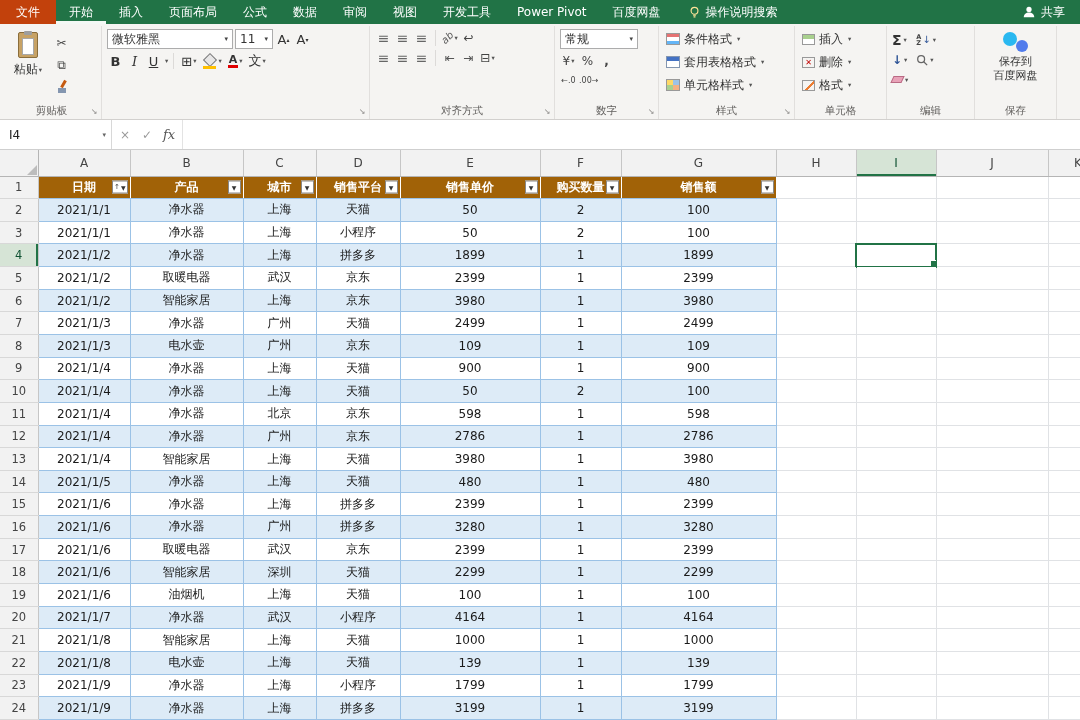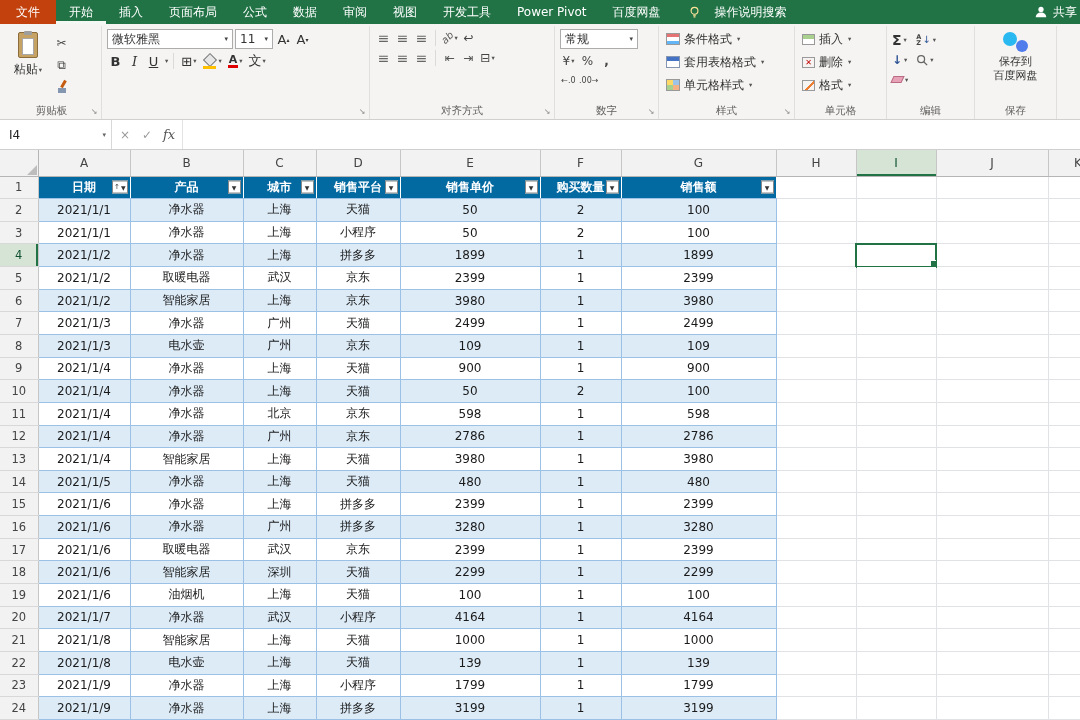--- a/index.html
+++ b/index.html
@@ -5,22 +5,22 @@
   *{margin:0;padding:0;box-sizing:border-box}
   html,body{width:1080px;height:720px;overflow:hidden;background:#fff;
     font-family:"DejaVu Sans","Liberation Sans",sans-serif;font-size:12px;color:#333}
 
   
   .tabbar{height:24px;background:#217346;display:flex;align-items:stretch;color:#fff;overflow:hidden}
   .file-tab{padding:0 16px;display:flex;align-items:center;background:#c2410c;font-size:12px;cursor:pointer}
   .tabs{display:flex}
   .tab{padding:0 13px;display:flex;align-items:center;font-size:12px;cursor:pointer;white-space:nowrap}
   .tab.active{box-shadow:inset 0 -3px 0 rgba(255,255,255,.95)}
-  .tellme{display:flex;align-items:center;gap:14px;margin-left:14px;font-size:12px;white-space:nowrap}
-  .tb-right{margin-left:auto;display:flex;align-items:center;gap:5px;padding-right:3px;white-space:nowrap}
+  .tellme{display:flex;align-items:center;gap:5px;margin-left:14px;font-size:12px;white-space:nowrap}
+  .tb-right{margin-left:auto;display:flex;align-items:center;gap:5px;padding-right:15px;white-space:nowrap}
 
   
   .ribbon{height:96px;background:#F5F4F2;border-bottom:1px solid #D2D0CE;display:flex;align-items:stretch;padding:2px 0 0 2px}
   .group{position:relative;border-right:1px solid #E1DFDD;padding:3px 5px 16px 5px;display:flex;gap:4px;flex:0 0 auto}
   .group-label{position:absolute;bottom:1px;left:0;right:0;text-align:center;font-size:10.5px;color:#605E5C}
   .launcher{position:absolute;right:2px;bottom:2px;font-size:8px;color:#8A8886;width:10px;height:10px;line-height:10px;text-align:center;cursor:pointer}
   .col{display:flex;flex-direction:column;gap:3px}
   .row{display:flex;align-items:center;gap:2px}
   .mini{min-width:17px;height:17px;display:inline-flex;align-items:center;justify-content:center;font-size:12px;color:#444;cursor:pointer}
   .ct{font-size:6.5px;color:#555;margin-left:1px}
@@ -108,21 +108,21 @@
   
   .sheet{height:570px;overflow:hidden;background:#fff;position:relative}
   table{border-collapse:collapse;table-layout:fixed;width:1108px}
   th,td{overflow:hidden;white-space:nowrap;font-weight:normal;position:relative}
   .hdr-row{height:26px}
   .grid-row,.trow1{height:22.65px}
   .cl{background:#F2F2F2;border-right:1px solid #C6C6C6;border-bottom:1px solid #B5B5B5;color:#444;font-size:12px;text-align:center;cursor:pointer}
   .corner{background:#F2F2F2;border-right:1px solid #B5B5B5;border-bottom:1px solid #B5B5B5;cursor:pointer}
   .tri{position:absolute;right:1px;bottom:1px;width:0;height:0;border-left:10px solid transparent;border-bottom:10px solid #BDBDBD}
   .rn{background:#F2F2F2;border-right:1px solid #C6C6C6;border-bottom:1px solid #D8D8D8;color:#444;font-size:11.5px;text-align:center;cursor:pointer}
-  .th{background:#0369a1;color:#fff;font-weight:bold;font-size:12px;text-align:center;border-right:1px solid rgba(255,255,255,.45);border-bottom:1px solid #9BC2E6;cursor:pointer}
+  .th{background:#a16207;color:#fff;font-weight:bold;font-size:12px;text-align:center;border-right:1px solid rgba(255,255,255,.45);border-bottom:1px solid #9BC2E6;cursor:pointer}
   .flt{position:absolute;right:2px;top:50%;transform:translateY(-50%);height:13px;min-width:13px;padding:0 1px;background:#fff;border:1px solid #888;display:inline-flex;align-items:center;justify-content:center;gap:1px;cursor:pointer}
   .sortind{font-size:7px;color:#333;line-height:7px;font-weight:normal}
   .farr{font-size:6px;color:#333;line-height:6px}
   .c{text-align:center;font-size:12px;color:#1a1a1a;border-right:1px solid #9BC2E6;border-bottom:1px solid #9BC2E6;background:#fff;cursor:cell}
   .band .c{background:#DDEBF7}
   .e{border-right:1px solid #E0E2E5;border-bottom:1px solid #E0E2E5;background:#fff;cursor:cell}
   .sel-col{background:#D6E4D6;box-shadow:inset 0 -2px 0 #217346;color:#0F5132}
   .sel-row{background:#D6E4D6;box-shadow:inset -2px 0 0 #217346;color:#0F5132}
   .active-cell{outline:2px solid #217346;outline-offset:-1px}
   .active-cell::after{content:"";position:absolute;right:0;bottom:0;width:5px;height:5px;background:#217346;border-left:1px solid #fff;border-top:1px solid #fff}

